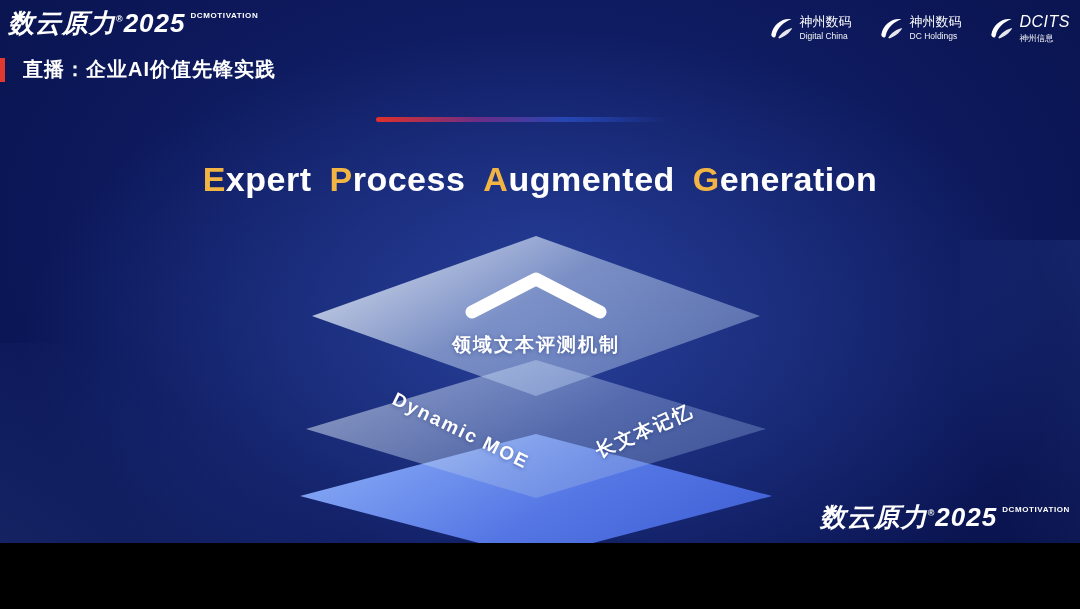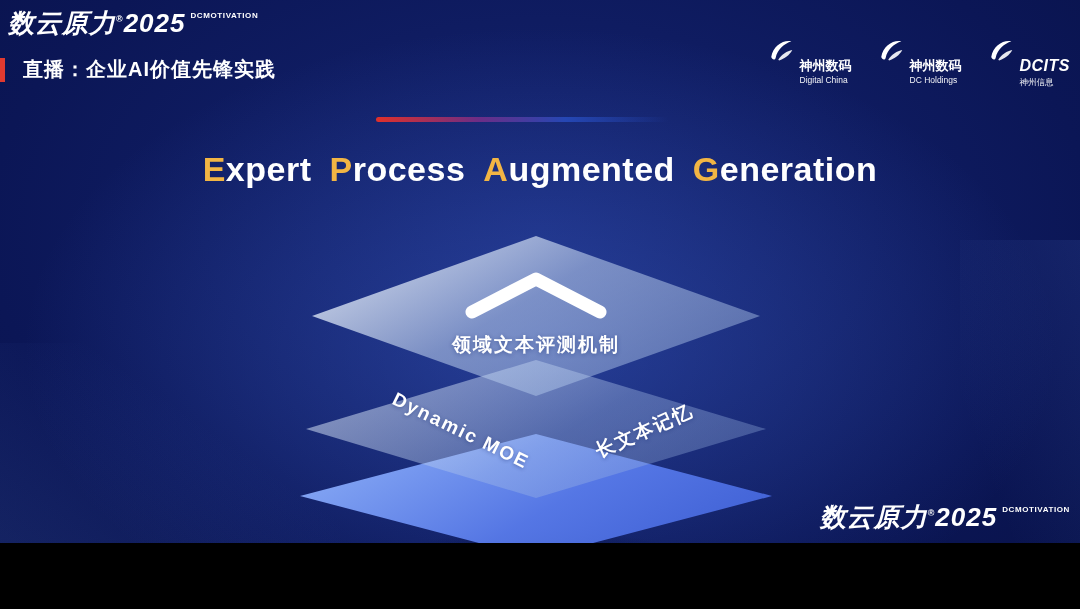--- a/index.html
+++ b/index.html
@@ -28,28 +28,28 @@
 
   
   .page-title{position:absolute;left:50%;top:56px;transform:translateX(-50%);
     color:#f2b544;font-size:26px;font-weight:700;letter-spacing:2px;white-space:nowrap;}
   .divider{position:absolute;left:376px;top:117px;width:292px;height:5px;border-radius:3px;
     background:linear-gradient(90deg,#e0302a 0%,#6c2d86 35%,#2547b4 65%,rgba(30,60,170,0) 100%);}
 
   
   .headline{position:absolute;left:0;right:0;top:150px;display:flex;justify-content:center;
     font-size:34px;font-weight:700;letter-spacing:0.5px;}
-  .headline .word{margin:0 9px;white-space:nowrap;}
+  .headline .word{margin:10px 9px;white-space:nowrap;}
   .headline .cap{color:#f2b544;}
 
   
   .logos{position:absolute;top:12px;right:10px;display:flex;gap:24px;align-items:center;}
   .logo{display:flex;align-items:center;gap:6px;}
   .logo-text{display:flex;flex-direction:column;line-height:1.3;}
-  .logo-cn{font-size:13px;font-weight:700;white-space:nowrap;margin-top:44px;}
+  .logo-cn{font-size:13px;font-weight:400;white-space:nowrap;}
   .logo-en{font-size:8.5px;opacity:0.95;white-space:nowrap;}
   .logo-dcits .logo-cn{font-style:italic;font-size:16px;letter-spacing:0.5px;}
 
   
   .diamond{position:absolute;clip-path:polygon(50% 0,100% 50%,50% 100%,0 50%);}
   .d-top{left:312px;top:236px;width:448px;height:160px;z-index:6;
     background:linear-gradient(150deg, rgba(240,246,253,0.92) 0%, rgba(195,214,242,0.55) 45%, rgba(152,178,222,0.42) 100%);}
   .d-mid{left:306px;top:360px;width:460px;height:138px;z-index:4;
     background:linear-gradient(150deg, rgba(228,238,252,0.60) 0%, rgba(168,192,232,0.38) 55%, rgba(135,162,214,0.32) 100%);}
   .d-bot{left:300px;top:434px;width:472px;height:124px;z-index:2;

